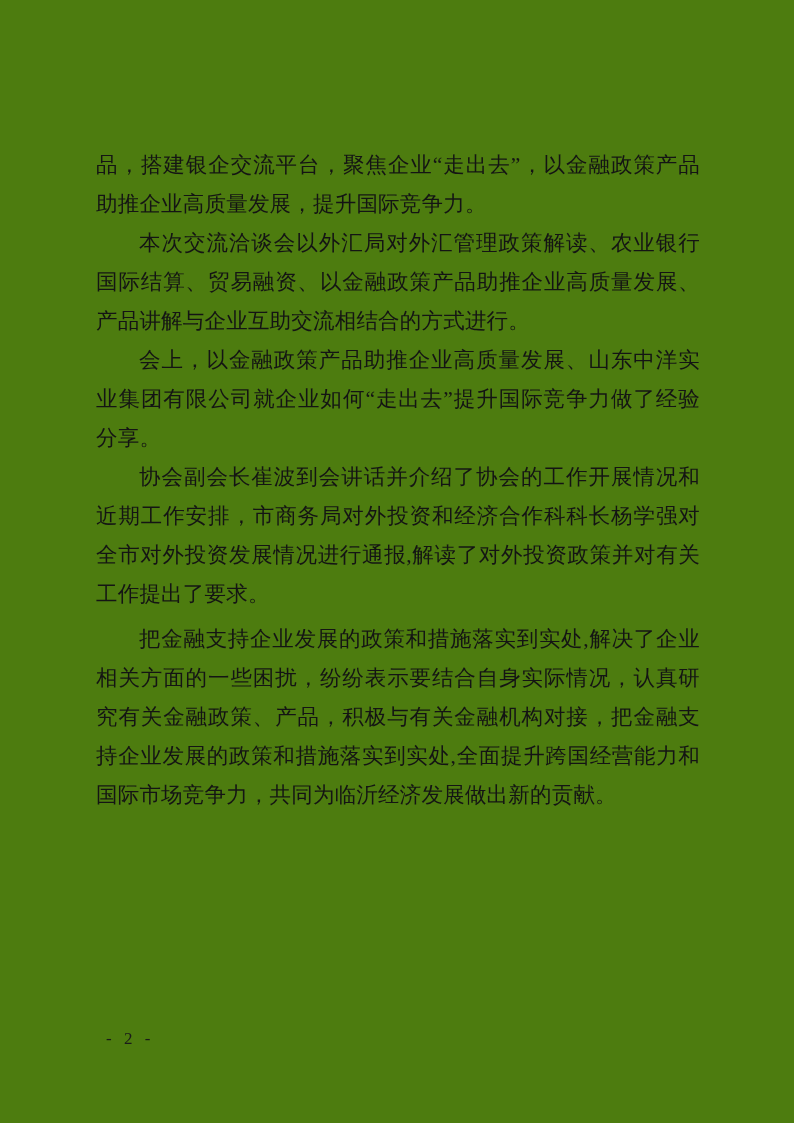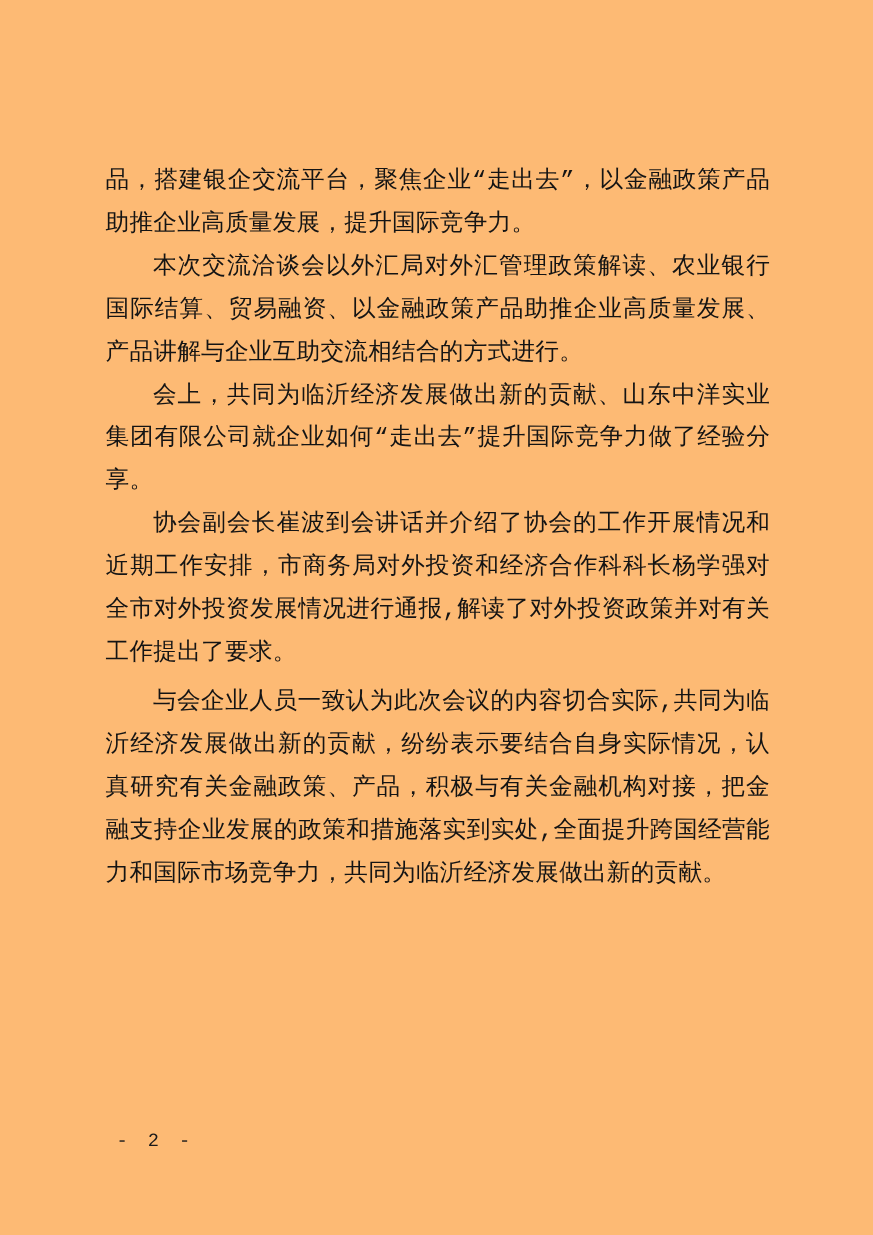--- a/index.html
+++ b/index.html
@@ -5,23 +5,23 @@
   html, body {
     margin: 0;
     padding: 0;
     background: #e8e8e8;
   }
   .page {
     position: relative;
     width: 794px;
     height: 1123px;
     margin: 0 auto;
-    background: #fdba74;
+    background: #4d7c0f;
     overflow: hidden;
-    font-family: Liberation Mono, monospace;
+    font-family: Liberation Serif, serif;
     color: #111111;
   }
   .doc-content {
     position: absolute;
     left: 96px;
     top: 146px;
     width: 604px;
     font-size: 21.5px;
     line-height: 39px;
     text-align: justify;
@@ -51,19 +51,19 @@
     color: #1a1a1a;
   }
 </style>
 </head>
 <body>
 
 <div class="page">
   <div class="doc-content">
     <p class="continuation">品，搭建银企交流平台，聚焦企业“走出去”，以金融政策产品助推企业高质量发展，提升国际竞争力。</p>
     <p>本次交流洽谈会以外汇局对外汇管理政策解读、农业银行国际结算、贸易融资、以金融政策产品助推企业高质量发展、产品讲解与企业互助交流相结合的方式进行。</p>
-    <p>会上，共同为临沂经济发展做出新的贡献、山东中洋实业集团有限公司就企业如何“走出去”提升国际竞争力做了经验分享。</p>
+    <p>会上，以金融政策产品助推企业高质量发展、山东中洋实业集团有限公司就企业如何“走出去”提升国际竞争力做了经验分享。</p>
     <p>协会副会长崔波到会讲话并介绍了协会的工作开展情况和近期工作安排，市商务局对外投资和经济合作科科长杨学强对全市对外投资发展情况进行通报,解读了对外投资政策并对有关工作提出了要求。</p>
-    <p class="extra-space-before">与会企业人员一致认为此次会议的内容切合实际,共同为临沂经济发展做出新的贡献，纷纷表示要结合自身实际情况，认真研究有关金融政策、产品，积极与有关金融机构对接，把金融支持企业发展的政策和措施落实到实处,全面提升跨国经营能力和国际市场竞争力，共同为临沂经济发展做出新的贡献。</p>
+    <p class="extra-space-before">把金融支持企业发展的政策和措施落实到实处,解决了企业相关方面的一些困扰，纷纷表示要结合自身实际情况，认真研究有关金融政策、产品，积极与有关金融机构对接，把金融支持企业发展的政策和措施落实到实处,全面提升跨国经营能力和国际市场竞争力，共同为临沂经济发展做出新的贡献。</p>
   </div>
 
   <div class="page-footer">- 2 -</div>
 </div>
 
 </body></html>

